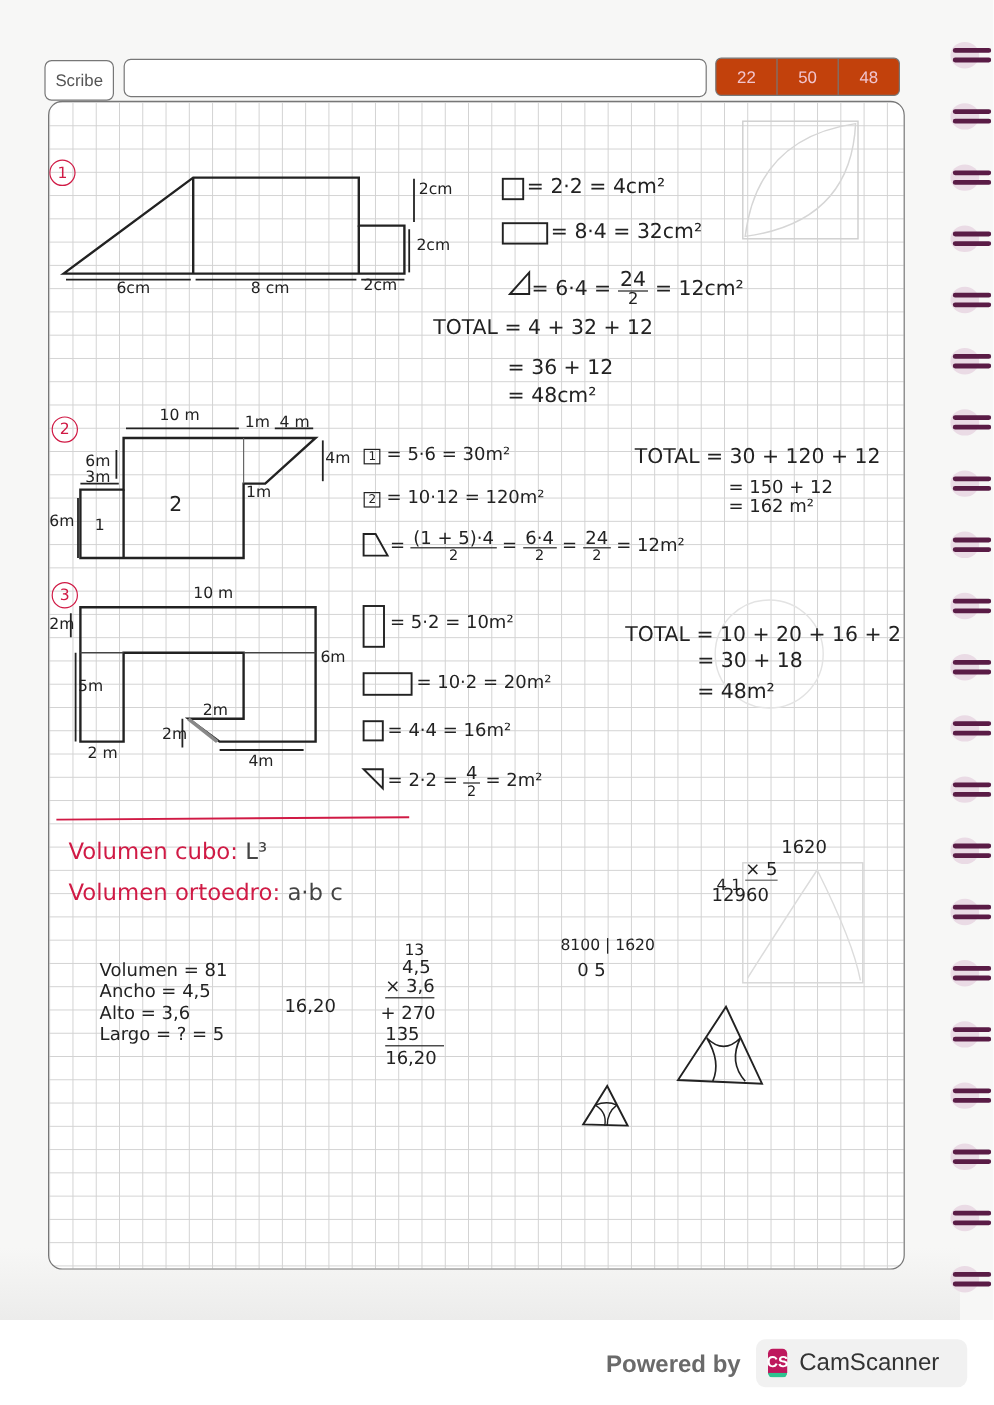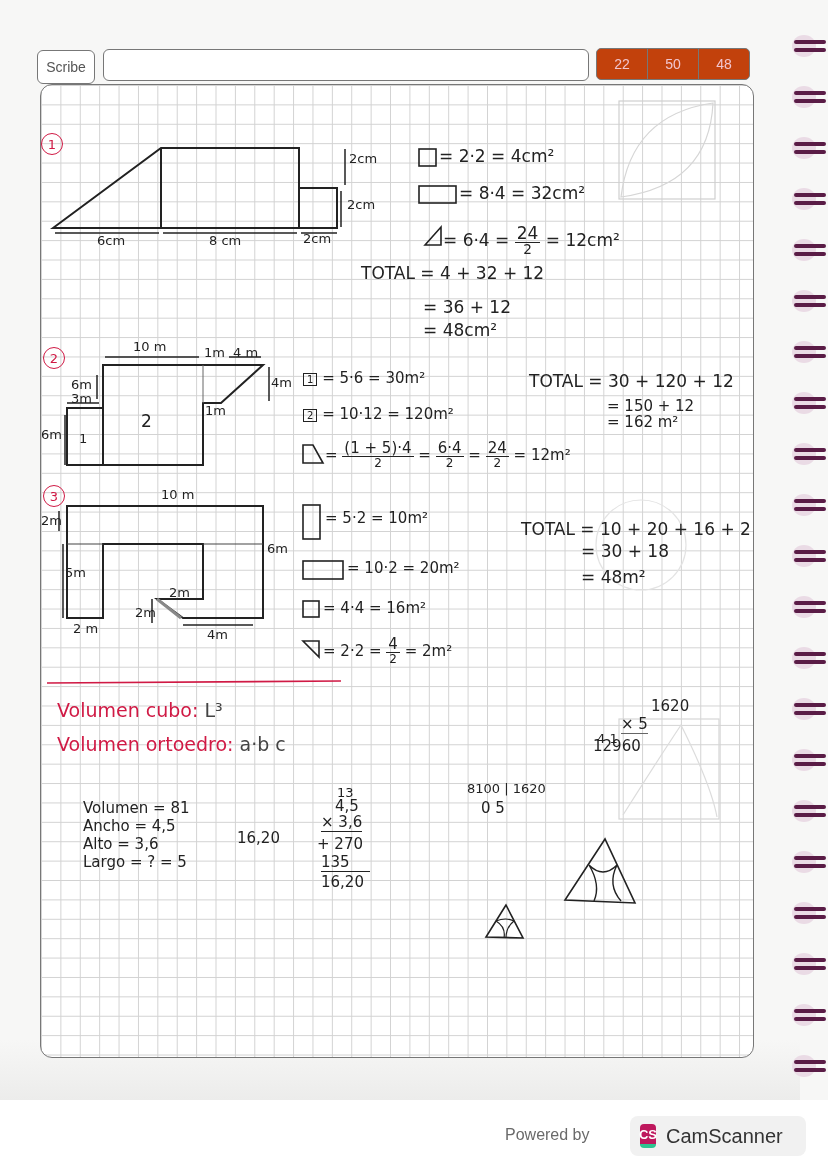--- a/index.html
+++ b/index.html
@@ -15,21 +15,21 @@
     background-color:#fff;
     background-image: linear-gradient(to right, #d2d2d2 1px, transparent 1px), linear-gradient(to bottom, #d2d2d2 1px, transparent 1px);
     background-size:19.4px 19.4px; }
   .hand { position:absolute; font-family:"DejaVu Sans", sans-serif; color:#222; white-space:nowrap; }
   .red { color:#d01a45; }
   .f13 { font-size:13px; } .f15 { font-size:15px; } .f17{font-size:17px;} .f19{font-size:19px;}
   .circ { position:absolute; width:20px; height:20px; border:1.6px solid #d01a45; border-radius:50%; color:#d01a45; font-size:13px; display:flex; align-items:center; justify-content:center; }
   svg.draw { position:absolute; left:0; top:0; overflow:visible; }
   .rings { position:absolute; left:786px; top:30px; width:40px; height:1070px; }
   .footer { position:absolute; left:0; top:1100px; width:828px; height:71px; background:#fff; }
-  .powered { position:absolute; left:505px; top:1126px; font-size:16px; color:#6a6a6a; font-family:"Liberation Sans", sans-serif; }
+  .powered { position:absolute; left:505px; top:1126px; font-size:20px; color:#6a6a6a; font-family:"Liberation Sans", sans-serif;font-weight:bold; }
   .cs-badge { position:absolute; left:630px; top:1116px; width:176px; height:40px; background:#f1f1f1; border-radius:8px; display:flex; align-items:center; }
   .cs-logo { width:16px; height:24px; margin-left:10px; background:#be185d; border-radius:4px; position:relative; color:#fff; font-weight:bold; font-size:13px; display:flex; align-items:center; justify-content:center; font-family:"Liberation Sans", sans-serif; border-bottom:4px solid #2ec490; box-sizing:border-box; }
   .cs-name { margin-left:10px; font-size:20px; color:#333; font-family:"Liberation Sans", sans-serif; }
   .frac { display:inline-flex; flex-direction:column; align-items:center; vertical-align:middle; line-height:1; }
   .frac .num { border-bottom:1.5px solid #222; padding:0 2px; }
   .frac .den { font-size:0.8em; }
 </style>
 </head>
 <body>
 

